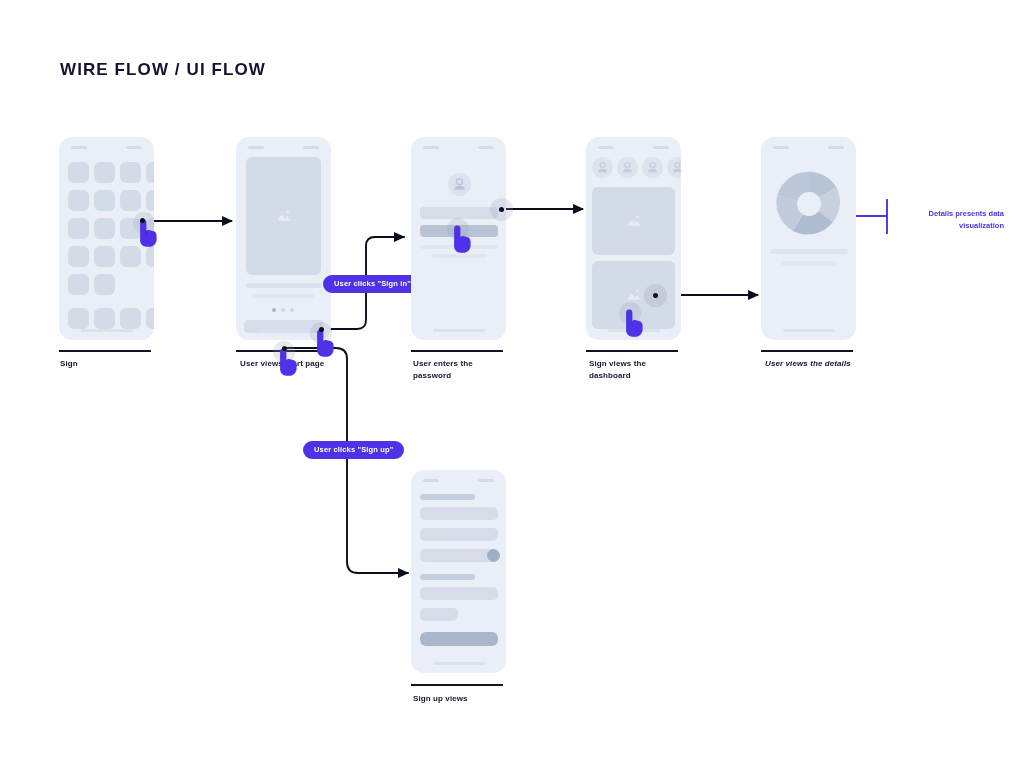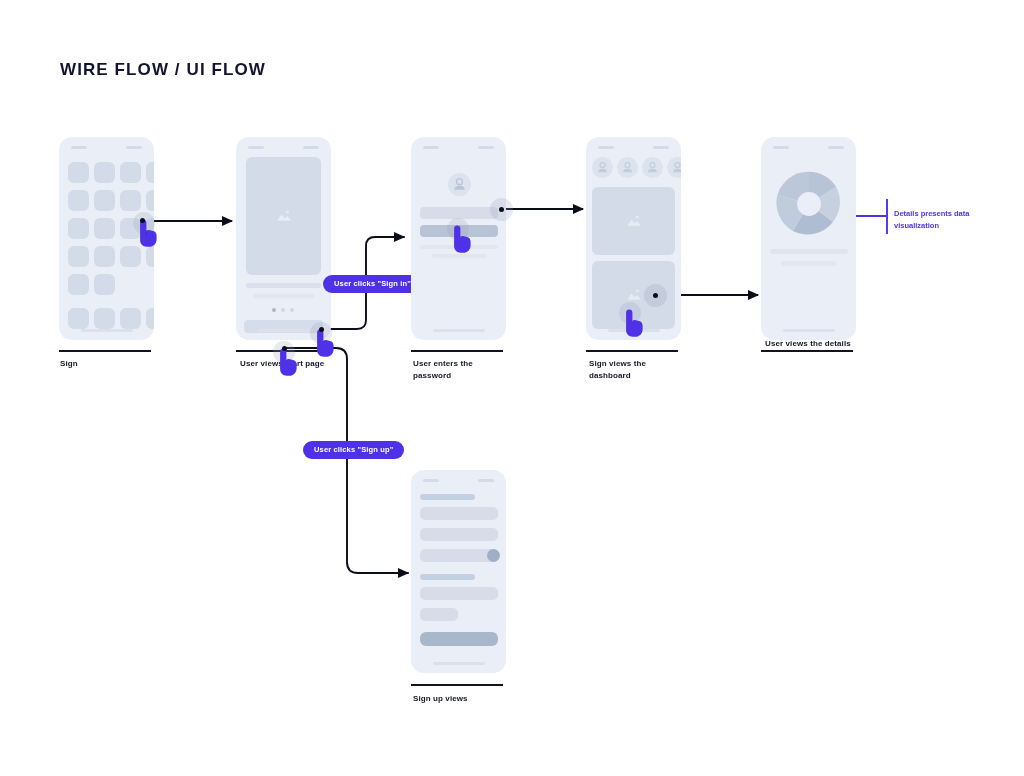--- a/index.html
+++ b/index.html
@@ -407,23 +407,23 @@
     <path d="M50,50 L4.9,37.0 A46,46 0 0,1 50,4 Z" fill="#bcc8d9"></path>
     <circle cx="50" cy="50" r="17" fill="#eaeef6"></circle>
   </svg>
 
   <div class="wf line" style="left:9px; top:112px; width:78px; height:5px; background:#dfe4ef;"></div>
   <div class="wf line" style="left:20px; top:124px; width:56px; height:5px; background:#e2e7f1;"></div>
 
   <div class="home-ind"></div>
 </div>
 <div class="caption-rule" style="left:761px; top:350px; width:92px;"></div>
-<div class="caption-text" style="left:765px; top:338px;">User views  the details</div>
-
-<div class="annot-text" style="left:894px; top:208px; width:110px;">Details presents data
+<div class="caption-text" style="left:765px; top:358px;font-style:italic;">User views  the details</div>
+
+<div class="annot-text" style="left:894px; top:208px; width:110px;text-align:right;">Details presents data
 visualization</div>
 
 <div class="phone" style="left:411px; top:470px; width:95px; height:203px;">
   <div class="status-pill left"></div>
   <div class="status-pill right"></div>
 
   <div class="wf" style="left:9px; top:24px; width:55px; height:6px; background:#c4cfe0; border-radius:3px;"></div>
 
   <div class="wf" style="left:9px; top:37px; width:78px; height:13px; background:#d7dce8; border-radius:5px;"></div>
   <div class="wf" style="left:9px; top:58px; width:78px; height:13px; background:#d7dce8; border-radius:5px;"></div>

